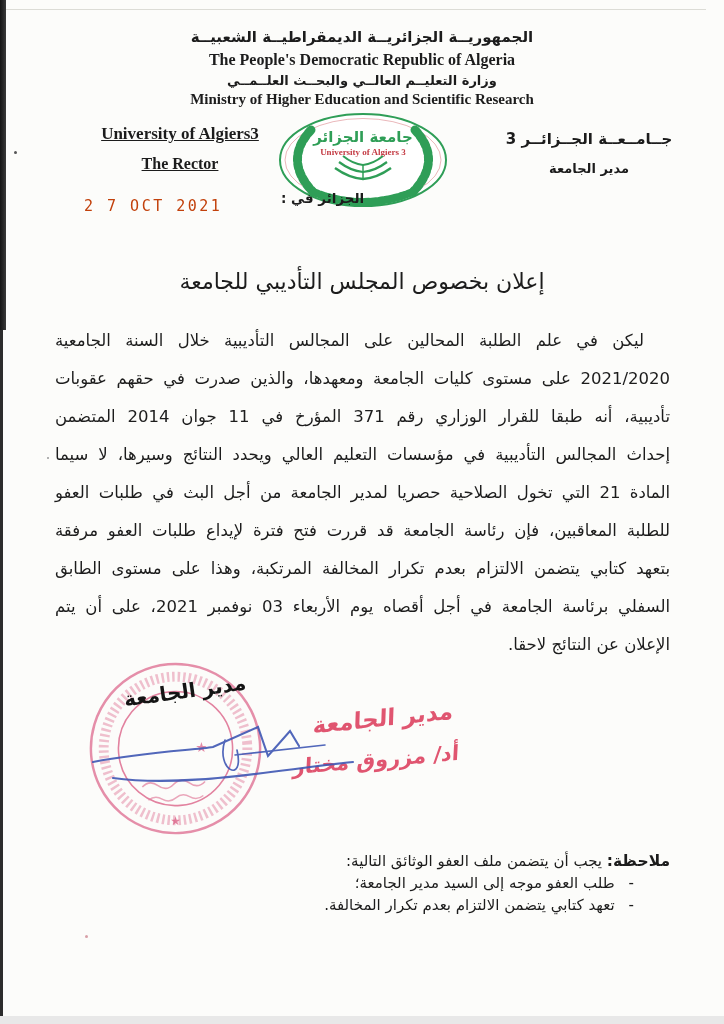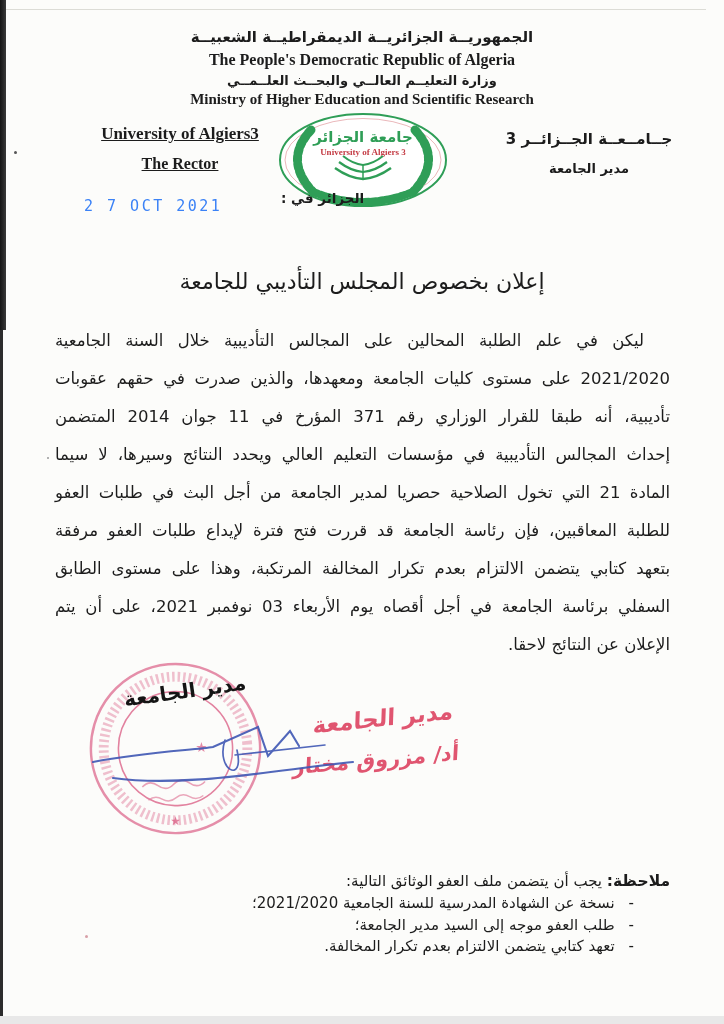--- a/index.html
+++ b/index.html
@@ -28,21 +28,21 @@
   .lh-left{position:absolute;top:124px;left:64px;width:232px;text-align:center;
     font-family:"Liberation Serif","DejaVu Serif",serif;font-weight:bold;text-decoration:underline;}
   .lh-left .l1{font-size:17px;}
   .lh-left .l2{font-size:16px;margin-top:11px;}
   .lh-right{position:absolute;top:130px;right:26px;width:218px;text-align:center;font-weight:bold;direction:rtl;}
   .lh-right .l1{font-size:15px;}
   .lh-right .l2{font-size:13px;margin-top:13px;}
   .logo{position:absolute;top:112px;left:277px;width:172px;height:96px;}
 
   .date-stamp{position:absolute;top:197px;left:84px;font-family:"DejaVu Sans Mono",monospace;
-    font-size:15px;letter-spacing:2.5px;color:#3b82f6;}
+    font-size:15px;letter-spacing:2.5px;color:#c2410c;}
   .place-label{position:absolute;top:190px;left:281px;font-weight:bold;font-size:13.5px;direction:rtl;}
 
   .title{position:absolute;top:257px;left:0;right:0;text-align:center;
     font-size:22px;font-weight:normal;direction:rtl;margin:12px;}
 
   
   .body-text{position:absolute;top:322px;right:54px;width:615px;direction:rtl;
     font-size:16.5px;line-height:38px;}
   .bline{text-align:justify;text-align-last:justify;}
   .bline.first{padding-right:26px;}
@@ -51,21 +51,21 @@
   
   .stamp-svg{position:absolute;left:85px;top:658px;width:182px;height:182px;}
   .stamp-overlay{position:absolute;left:101px;top:679px;width:168px;text-align:center;
     font-weight:bold;font-size:20px;transform:rotate(-8deg);color:#141414;direction:rtl;}
   .hand{direction:rtl;text-align:center;color:#e05570;font-weight:bold;}
   .hand.h1{position:absolute;left:297px;top:705px;width:172px;font-size:23px;transform:rotate(-6deg) skewX(-8deg);}
   .hand.h2{position:absolute;left:283px;top:748px;width:186px;font-size:21px;transform:rotate(-5deg) skewX(-8deg);}
   .pen-svg{position:absolute;left:75px;top:700px;width:405px;height:115px;}
 
   
-  .notes{position:absolute;top:872px;right:54px;width:622px;direction:rtl;font-size:15px;}
+  .notes{position:absolute;top:852px;right:54px;width:622px;direction:rtl;font-size:15px;}
   .notes-intro{margin-bottom:3px;}
   .notes-label{font-weight:bold;font-size:15.5px;}
   .note-item{padding-right:36px;line-height:21.5px;}
   .dash{display:inline-block;margin-left:14px;}
 </style>
 </head>
 <body>
 
 <div class="page">
 
@@ -152,23 +152,20 @@
       <path d="M150,40 C140,70 170,85 162,50" stroke-width="1.7"></path>
       <path d="M160,55 L250,45" stroke-width="1.6"></path>
     </g>
   </svg>
 
   <footer class="notes">
     <div class="notes-intro">
       <span class="notes-label">ملاحظة:</span><span> يجب أن يتضمن ملف العفو الوثائق التالية:</span>
     </div>
     <div class="note-item">
-      <span class="dash">-</span><span>نسخة عن الشهادة المدرسية للسنة الجامعية 2021/2020؛</span>
-    </div>
-    <div class="note-item">
       <span class="dash">-</span><span>طلب العفو موجه إلى السيد مدير الجامعة؛</span>
     </div>
     <div class="note-item">
       <span class="dash">-</span><span>تعهد كتابي يتضمن الالتزام بعدم تكرار المخالفة.</span>
     </div>
   </footer>
 
 </div>
 
 </body></html>

